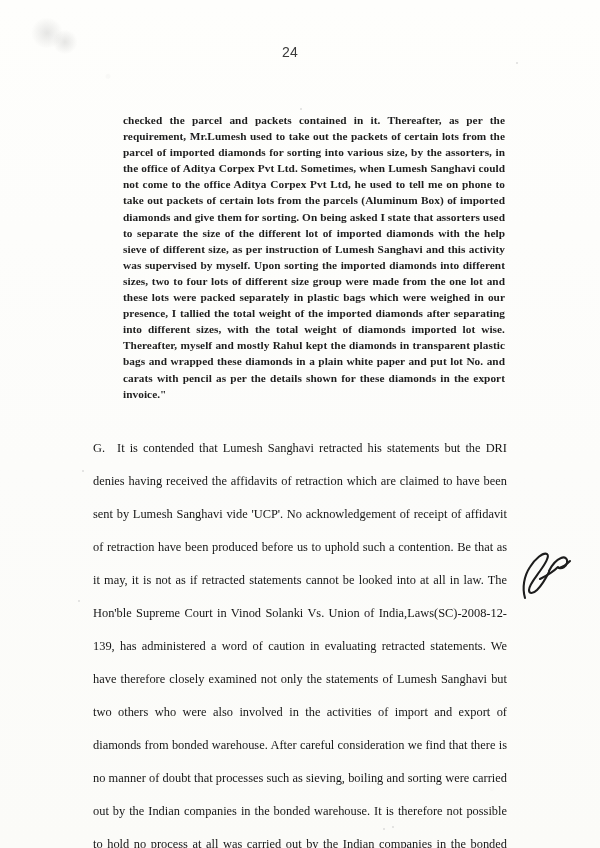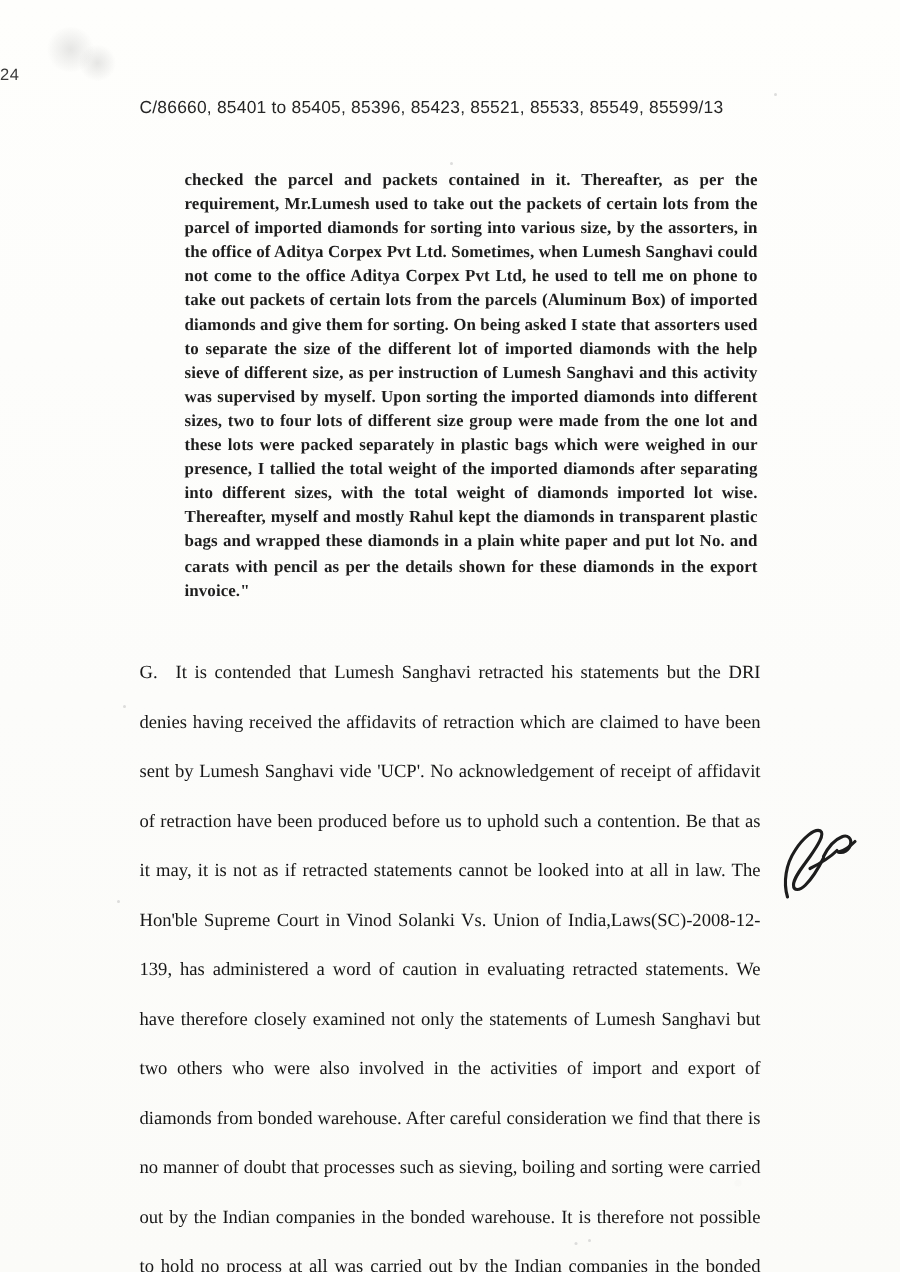--- a/index.html
+++ b/index.html
@@ -14,21 +14,21 @@
   }
   .page{
     position:absolute;inset:0;
     background:
       radial-gradient(circle at 18% 9%, rgba(0,0,0,0.018) 0 2px, transparent 3px),
       radial-gradient(circle at 82% 93%, rgba(0,0,0,0.012) 0 2px, transparent 3px),
       linear-gradient(180deg,#fefefc 0%,#fcfcfa 55%,#fbfbf8 100%);
   }
   .page-number{
     position:absolute;top:44px;left:0;width:580px;
-    text-align:left;font-size:11px;letter-spacing:.3px;
+    text-align:center;font-size:14px;letter-spacing:.3px;
     font-family:"Liberation Sans",sans-serif;color:#3a3a3a;
   }
   .case-header{
     position:absolute;top:65px;left:93px;width:420px;
     font-family:"Liberation Sans",sans-serif;
     font-size:11.6px;letter-spacing:.15px;color:#252525;
     white-space:nowrap;
   }
   .quote-block{
     position:absolute;top:112px;left:123px;width:382px;
@@ -66,21 +66,20 @@
   <div class="smudge" style="left:52px;top:30px;width:26px;height:24px;"></div>
   <div class="speck" style="left:516px;top:62px;width:2px;height:2px;"></div>
   <div class="speck" style="left:82px;top:470px;width:2px;height:2px;"></div>
   <div class="speck" style="left:78px;top:600px;width:2px;height:2px;"></div>
   <div class="speck" style="left:383px;top:828px;width:2px;height:2px;"></div>
   <div class="speck" style="left:392px;top:826px;width:2px;height:2px;"></div>
   <div class="speck" style="left:300px;top:108px;width:2px;height:2px;"></div>
 
   <div class="page-number">24</div>
 
-  <div class="case-header">C/86660, 85401 to 85405, 85396, 85423, 85521, 85533, 85549, 85599/13</div>
 
   <div class="quote-block">
     <p>checked the parcel and packets contained in it.  Thereafter, as per the requirement, Mr.Lumesh used to take out the packets of certain lots from the parcel of imported diamonds for sorting into various size, by the assorters, in the office of Aditya Corpex Pvt Ltd.   Sometimes, when Lumesh Sanghavi could not come to the office Aditya Corpex Pvt Ltd, he used to tell me on phone to take out packets of certain lots from the parcels (Aluminum Box) of imported diamonds and give them for sorting.   On being asked I state that assorters used to separate the size of the different lot of imported diamonds with the help sieve of different size, as per instruction of Lumesh Sanghavi and this activity was supervised by myself.  Upon sorting the imported diamonds into different sizes, two to four lots of different size group were made from the one lot and these lots were packed separately in plastic bags which were weighed in our presence, I tallied the total weight of the imported diamonds after separating into different sizes, with the total weight of diamonds imported lot wise.  Thereafter, myself and mostly Rahul kept the diamonds in transparent plastic bags and wrapped these diamonds in a plain white paper and put lot No. and carats with pencil as per the details shown for these diamonds in the export invoice."</p>
   </div>
 
   <div class="body-block">
     <p><span class="para-label">G.</span><span>It is contended that Lumesh Sanghavi retracted his statements but the DRI denies having received the affidavits of retraction which are claimed to have been sent by Lumesh Sanghavi vide 'UCP'.   No acknowledgement of receipt of affidavit of retraction have been produced before us to uphold such a contention.  Be that as it may, it is not as if retracted statements cannot be looked into at all in law.   The Hon'ble Supreme Court in Vinod Solanki Vs. Union of India,Laws(SC)-2008-12-139, has administered a word of caution in evaluating retracted statements.  We have therefore closely examined not only the statements of Lumesh Sanghavi but two others who were also involved in the activities of import and export of diamonds from bonded warehouse.    After careful consideration we find that there is no manner of doubt that processes such as sieving, boiling and sorting were carried out by the Indian companies in the bonded warehouse.  It is therefore not possible to hold no process at all was carried out by the Indian companies in the bonded warehouse.</span></p>
   </div>
 
   <svg class="signature" viewBox="0 0 62 66" xmlns="http://www.w3.org/2000/svg">

